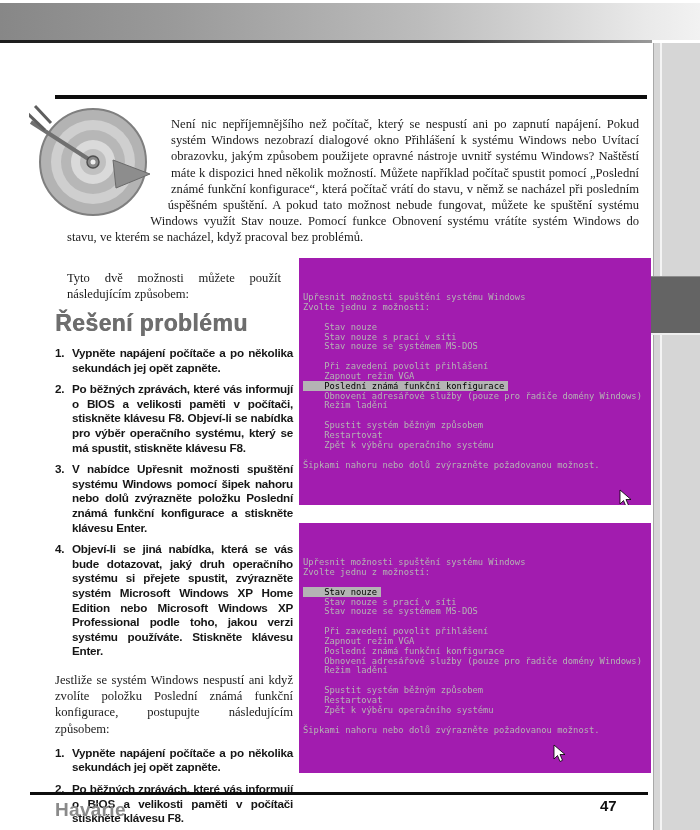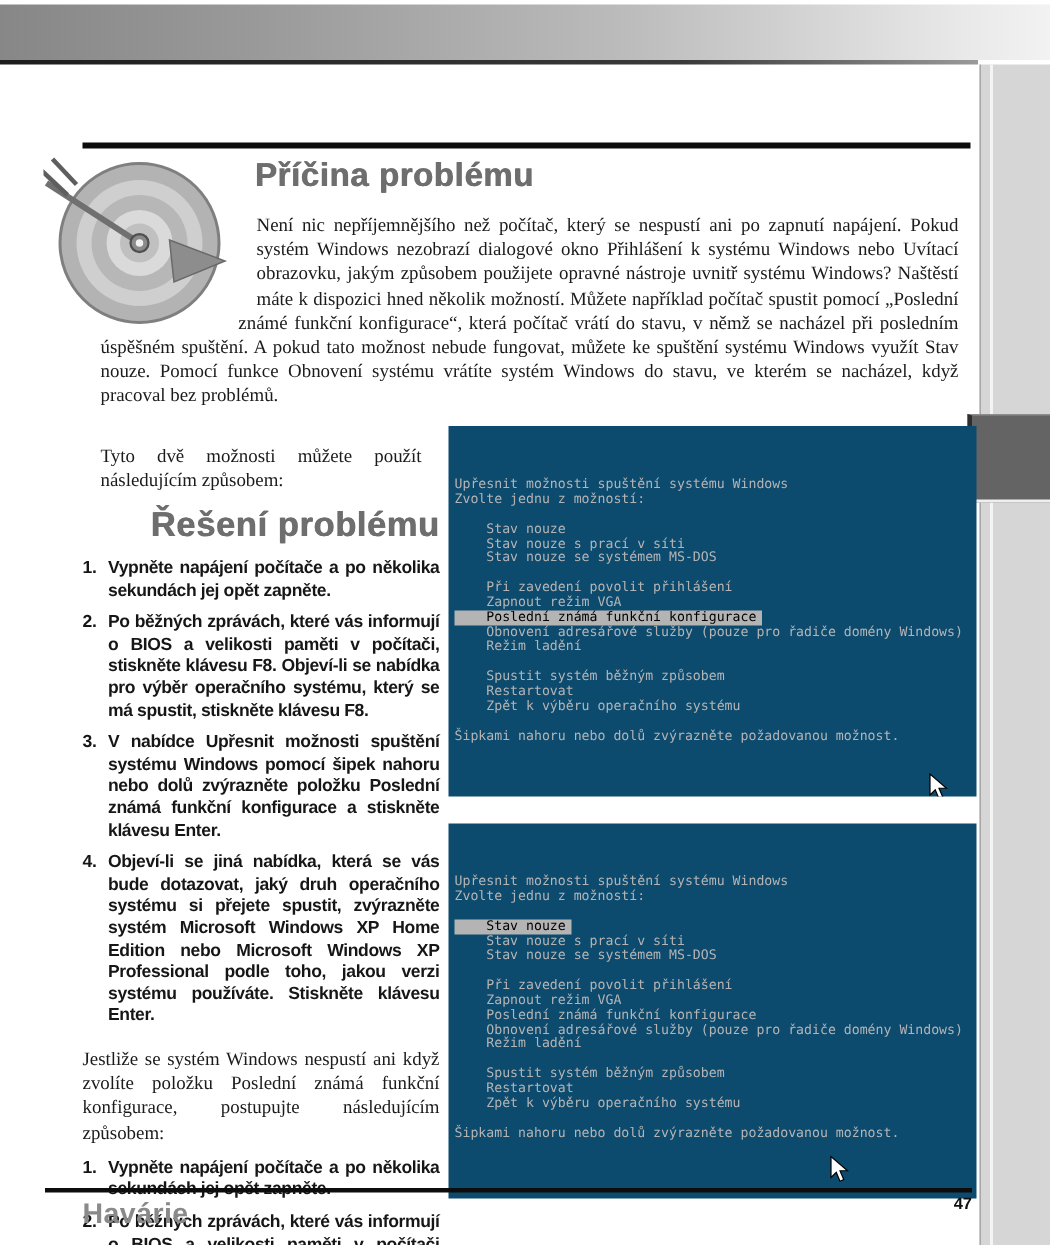--- a/index.html
+++ b/index.html
@@ -39,47 +39,47 @@
     letter-spacing:0.4px; text-shadow:0.5px 0 0 #6e6e6e;
   }
   .serif {
     font-family:"Liberation Serif", serif; font-size:12.6px; line-height:16.2px;
     color:#1b1b1b; text-align:justify; margin:12px;
   }
   .cols { display:flex; margin-top:4px; }
   .leftcol  { width:244px; box-sizing:border-box; padding-right:6px; }
   .rightcol { width:352px; margin-left:auto; }
   .cont-para { margin-bottom:6px;font-family:Liberation Serif, serif; }
-  h2.sol-heading { margin:8px 0 9px 0; font-size:23px;text-align:right; }
+  h2.sol-heading { margin:8px 0 9px 0; font-size:23px; }
   .step {
     display:flex; margin-bottom:7px;
     font-size:11.7px; line-height:14.6px; font-weight:700; color:#161616;
     letter-spacing:-0.25px;
   }
   .step .num { flex:none; width:17px; }
   .step .txt { flex:1; text-align:justify; }
   .between-para { margin:13px 0 9px 0; }
   
   .terminal {
-    position:relative; width:352px; box-sizing:border-box; background:#0c4a6e;
+    position:relative; width:352px; box-sizing:border-box; background:#a21caf;
     color:#b4b4b4; font-family:"DejaVu Sans Mono","Liberation Mono",monospace;
     font-size:8.8px; line-height:9.85px; padding:6px 0 0 4px;
     white-space:pre; overflow:hidden;
   }
   .terminal-1 { height:247px; margin-bottom:18px; }
   .terminal-2 { height:250px; }
   .t-line { min-height:9.85px; }
   .t-line .hl { background:#b4b4b4; color:#000; padding-right:4px; }
   .cursor { position:absolute; }
   .cursor-1 { left:256px; top:222px; }
   .cursor-2 { left:190px; top:212px; }
   
   .footer-rule    { position:absolute; left:30px; top:792px; width:618px; height:3px; background:#0d0d0d; }
   .footer-chapter { position:absolute; left:55px; top:799px; font-size:19px; font-weight:900; color:#8a8a8a; letter-spacing:0.3px; }
-  .footer-page    { position:absolute; left:600px; top:797px; width:48px; text-align:right; font-size:11px; font-weight:900; color:#101010; }
+  .footer-page    { position:absolute; left:600px; top:797px; width:48px; text-align:left; font-size:15px; font-weight:900; color:#101010; }
 </style>
 </head>
 <body>
 
 <div class="page">
 
   <div class="topbar"></div>
   <div class="topbar-rule"></div>
 
   <div class="edge-strip"></div>
@@ -99,21 +99,20 @@
         <circle cx="64" cy="58" r="13" fill="#c0c0c0"></circle>
         <polygon points="84,56 121,70 87,84" fill="#8d8d8d" stroke="#6a6a6a" stroke-width="1"></polygon>
         <line x1="2" y1="18" x2="64" y2="58" stroke="#707070" stroke-width="4"></line>
         <line x1="-2" y1="9" x2="16" y2="26" stroke="#5e5e5e" stroke-width="3"></line>
         <line x1="6" y1="2" x2="22" y2="19" stroke="#5e5e5e" stroke-width="3"></line>
         <circle cx="64" cy="58" r="6" fill="#8a8a8a" stroke="#4f4f4f" stroke-width="1.5"></circle>
         <circle cx="64" cy="58" r="2.5" fill="#efefef"></circle>
       </svg>
     </div>
 
-    <h2 class="sec-heading">Příčina problému</h2>
     <p class="serif">Není nic nepříjemnějšího než počítač, který se nespustí ani po zapnutí napájení. Pokud systém Windows nezobrazí dialogové okno Přihlášení k systému Windows nebo Uvítací obrazovku, jakým způsobem použijete opravné nástroje uvnitř systému Windows? Naštěstí máte k dispozici hned několik možností. Můžete například počítač spustit pomocí „Poslední známé funkční konfigurace“, která počítač vrátí do stavu, v němž se nacházel při posledním úspěšném spuštění. A pokud tato možnost nebude fungovat, můžete ke spuštění systému Windows využít Stav nouze. Pomocí funkce Obnovení systému vrátíte systém Windows do stavu, ve kterém se nacházel, když pracoval bez problémů.</p>
 
     <div class="cols">
 
       <div class="leftcol">
         <p class="serif cont-para">Tyto dvě možnosti můžete použít následujícím způsobem:</p>
         <h2 class="sec-heading sol-heading">Řešení problému</h2>
         <div>
             <div class="step">
               <span class="num">1.</span>

